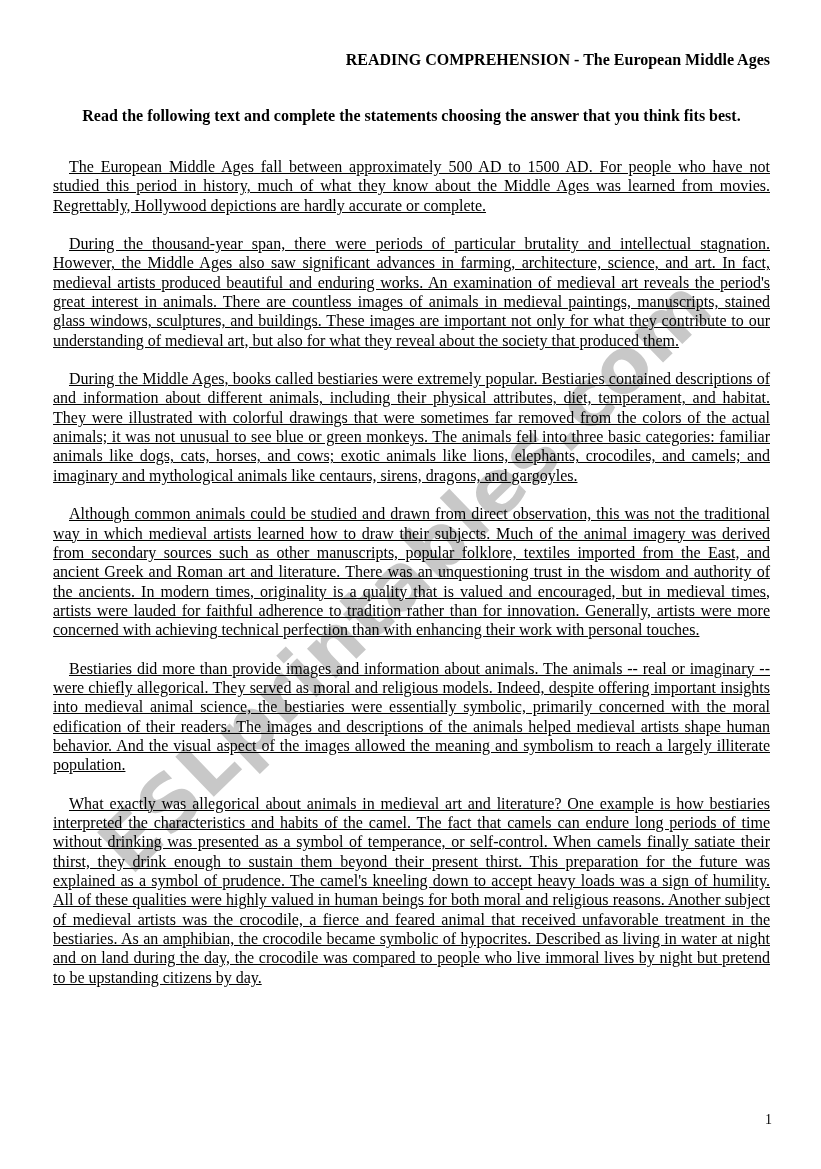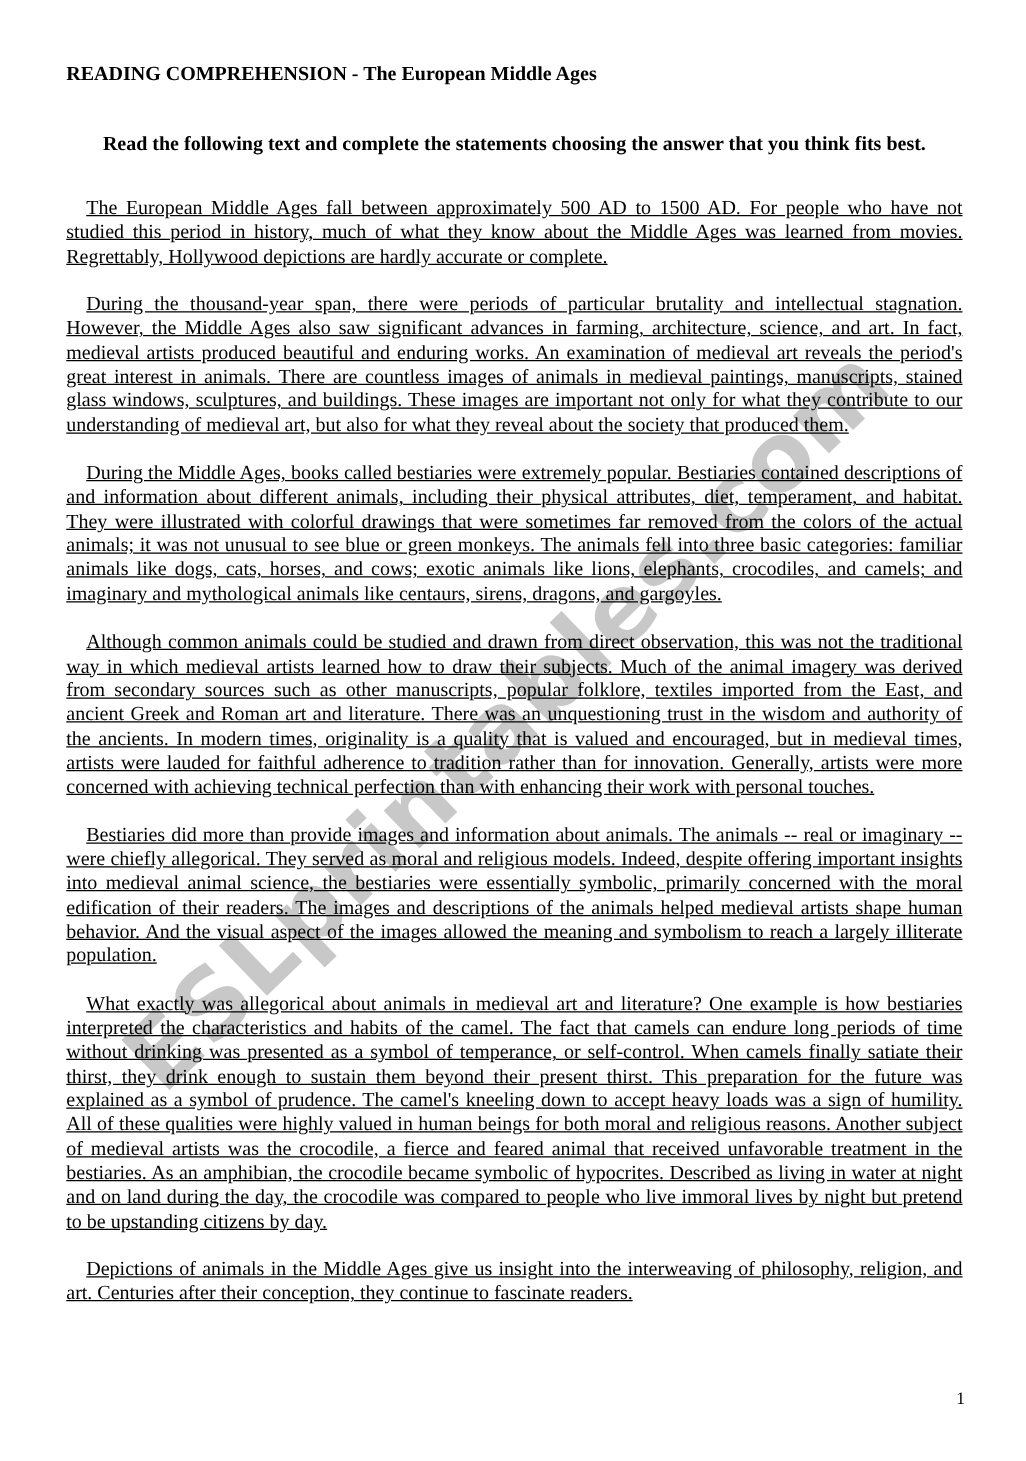--- a/index.html
+++ b/index.html
@@ -35,21 +35,21 @@
     position: absolute;
     left: 0;
     top: 0;
     width: 821px;
     box-sizing: border-box;
     padding: 50px 51px 0 53px;
     z-index: 2;
   }
   .doc-title {
     margin: 0;
-    text-align: left;
+    text-align: right;
     font-size: 16px;
     font-weight: bold;
     line-height: 20px;
   }
   .instruction {
     margin: 36px 0 0 0;
     font-size: 16px;
     font-weight: bold;
     line-height: 20px;
     text-align: center;
@@ -86,20 +86,19 @@
 
     <p class="instruction">Read the following text and complete the statements choosing the answer that you think fits best.</p>
 
     <div class="body-text">
       <p>The European Middle Ages fall between approximately 500 AD to 1500 AD. For people who have not studied this period in history, much of what they know about the Middle Ages was learned from movies. Regrettably, Hollywood depictions are hardly accurate or complete.</p>
       <p>During the thousand-year span, there were periods of particular brutality and intellectual stagnation. However, the Middle Ages also saw significant advances in farming, architecture, science, and art. In fact, medieval artists produced beautiful and enduring works. An examination of medieval art reveals the period's great interest in animals. There are countless images of animals in medieval paintings, manuscripts, stained glass windows, sculptures, and buildings. These images are important not only for what they contribute to our understanding of medieval art, but also for what they reveal about the society that produced them.</p>
       <p>During the Middle Ages, books called bestiaries were extremely popular. Bestiaries contained descriptions of and information about different animals, including their physical attributes, diet, temperament, and habitat. They were illustrated with colorful drawings that were sometimes far removed from the colors of the actual animals; it was not unusual to see blue or green monkeys. The animals fell into three basic categories: familiar animals like dogs, cats, horses, and cows; exotic animals like lions, elephants, crocodiles, and camels; and imaginary and mythological animals like centaurs, sirens, dragons, and gargoyles.</p>
       <p>Although common animals could be studied and drawn from direct observation, this was not the traditional way in which medieval artists learned how to draw their subjects. Much of the animal imagery was derived from secondary sources such as other manuscripts, popular folklore, textiles imported from the East, and ancient Greek and Roman art and literature. There was an unquestioning trust in the wisdom and authority of the ancients. In modern times, originality is a quality that is valued and encouraged, but in medieval times, artists were lauded for faithful adherence to tradition rather than for innovation. Generally, artists were more concerned with achieving technical perfection than with enhancing their work with personal touches.</p>
       <p>Bestiaries did more than provide images and information about animals. The animals -- real or imaginary -- were chiefly allegorical. They served as moral and religious models. Indeed, despite offering important insights into medieval animal science, the bestiaries were essentially symbolic, primarily concerned with the moral edification of their readers. The images and descriptions of the animals helped medieval artists shape human behavior. And the visual aspect of the images allowed the meaning and symbolism to reach a largely illiterate population.</p>
       <p>What exactly was allegorical about animals in medieval art and literature? One example is how bestiaries interpreted the characteristics and habits of the camel. The fact that camels can endure long periods of time without drinking was presented as a symbol of temperance, or self-control. When camels finally satiate their thirst, they drink enough to sustain them beyond their present thirst. This preparation for the future was explained as a symbol of prudence. The camel's kneeling down to accept heavy loads was a sign of humility. All of these qualities were highly valued in human beings for both moral and religious reasons. Another subject of medieval artists was the crocodile, a fierce and feared animal that received unfavorable treatment in the bestiaries. As an amphibian, the crocodile became symbolic of hypocrites. Described as living in water at night and on land during the day, the crocodile was compared to people who live immoral lives by night but pretend to be upstanding citizens by day.</p>
-      <p>Depictions of animals in the Middle Ages give us insight into the interweaving of philosophy, religion, and art. Centuries after their conception, they continue to fascinate readers.</p>
     </div>
 
   </div>
 
   <div class="page-number">1</div>
 
 </div>
 
 </body></html>

